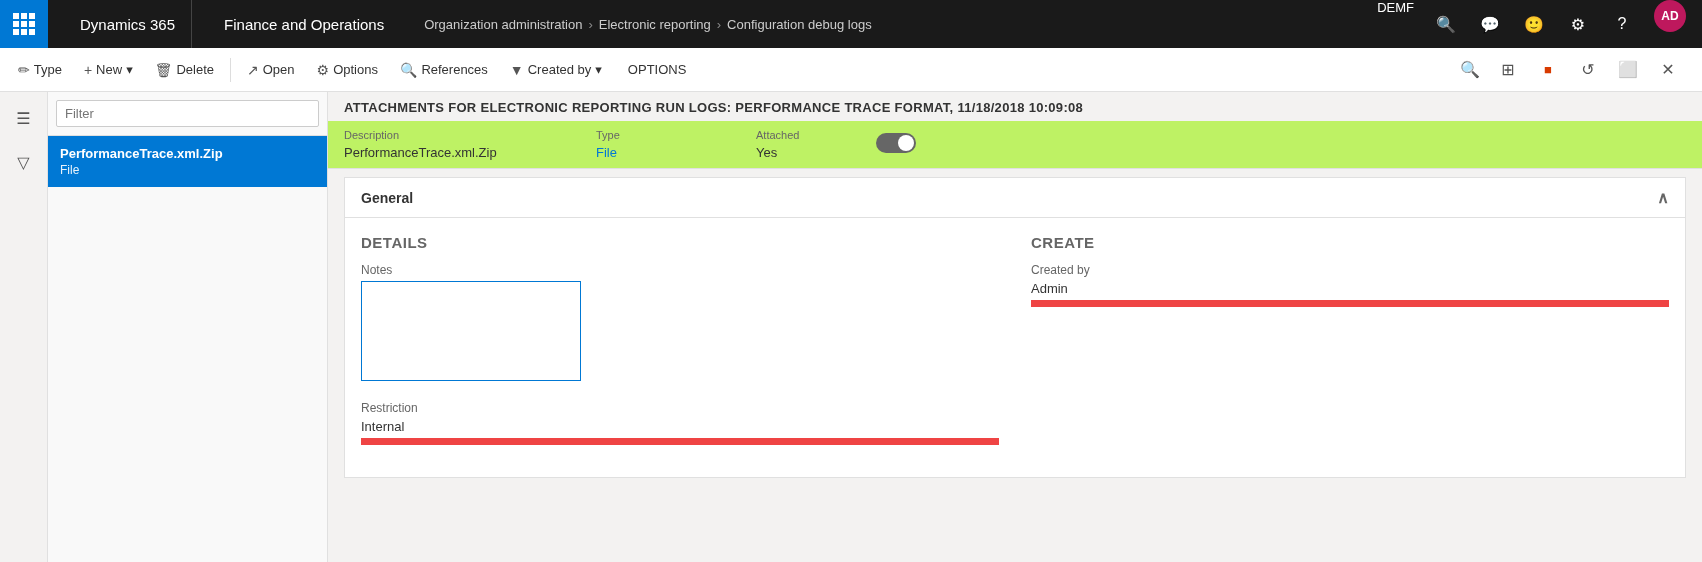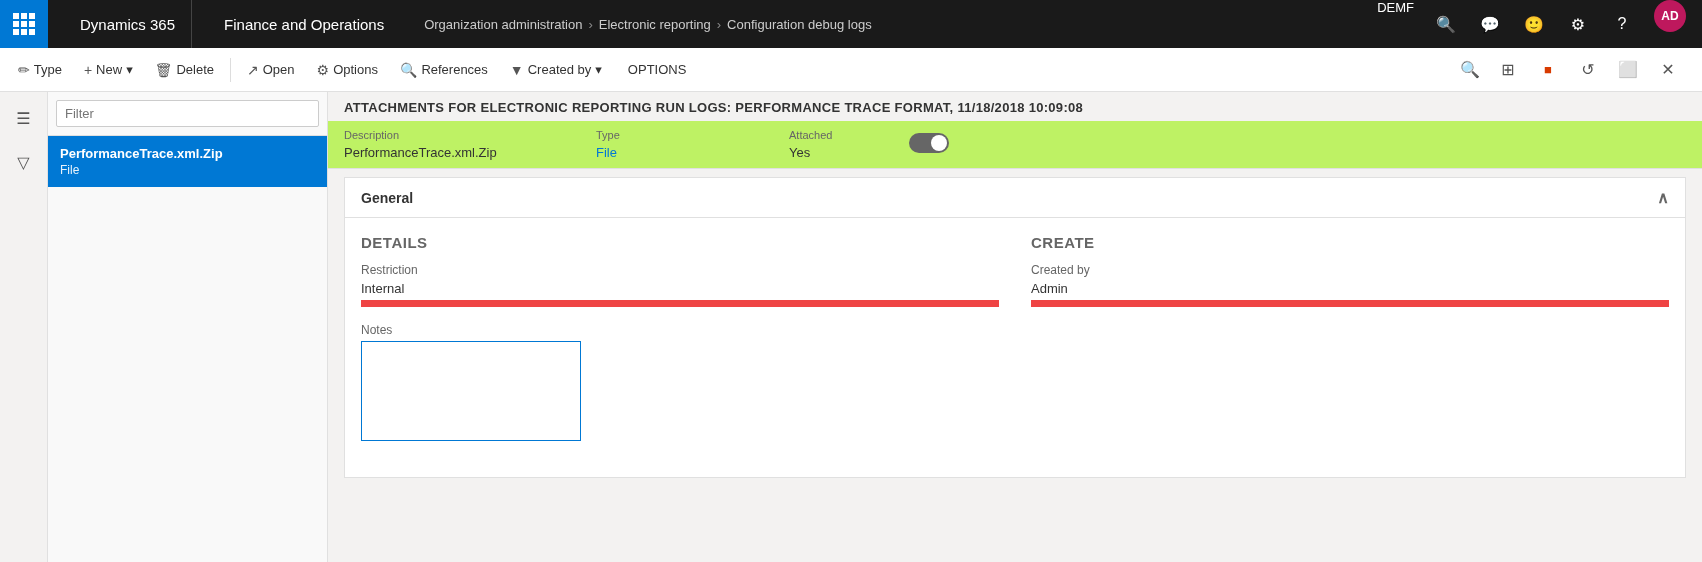--- a/index.html
+++ b/index.html
@@ -169,21 +169,21 @@
     
     .attachment-row {
       background: #bef264;
       display: flex; align-items: center;
       padding: 8px 16px;
       border-bottom: 1px solid #e0e0e0;
       gap: 0;
     }
     .att-col-desc { width: 240px; }
     .att-col-type { width: 160px; margin-left: 12px; }
-    .att-col-attached { width: 120px; margin-left: 33px; }
+    .att-col-attached { width: 120px; }
     .att-col-toggle { }
     .att-label { font-size: 11px; color: #666; margin-bottom: 4px; }
     .att-value { font-size: 13px; color: #333; }
     .att-value-blue { font-size: 13px; color: #0078d4; }
 
     
     .toggle {
       width: 40px; height: 20px; border-radius: 10px;
       background: #666;
       position: relative; display: inline-block;
@@ -363,26 +363,26 @@
     <div class="general-section">
       <div class="general-header">
         <span>General</span>
         <span style="font-size:16px;color:#666;">∧</span>
       </div>
       <div class="general-body">
 
         <div class="general-col">
           <div class="section-heading">DETAILS</div>
           <div class="field-group">
+            <div class="field-label">Notes</div>
+            <textarea class="notes-textarea" style=""></textarea>
+          </div>
+          <div class="field-group">
             <div class="field-label">Restriction</div>
             <div class="field-value">Internal</div>
-          </div>
-          <div class="field-group">
-            <div class="field-label">Notes</div>
-            <textarea class="notes-textarea" style=""></textarea>
           </div>
         </div>
 
         <div class="general-col-right">
           <div class="section-heading">CREATE</div>
           <div class="field-group">
             <div class="field-label">Created by</div>
             <div class="field-value">Admin</div>
           </div>
         </div>

